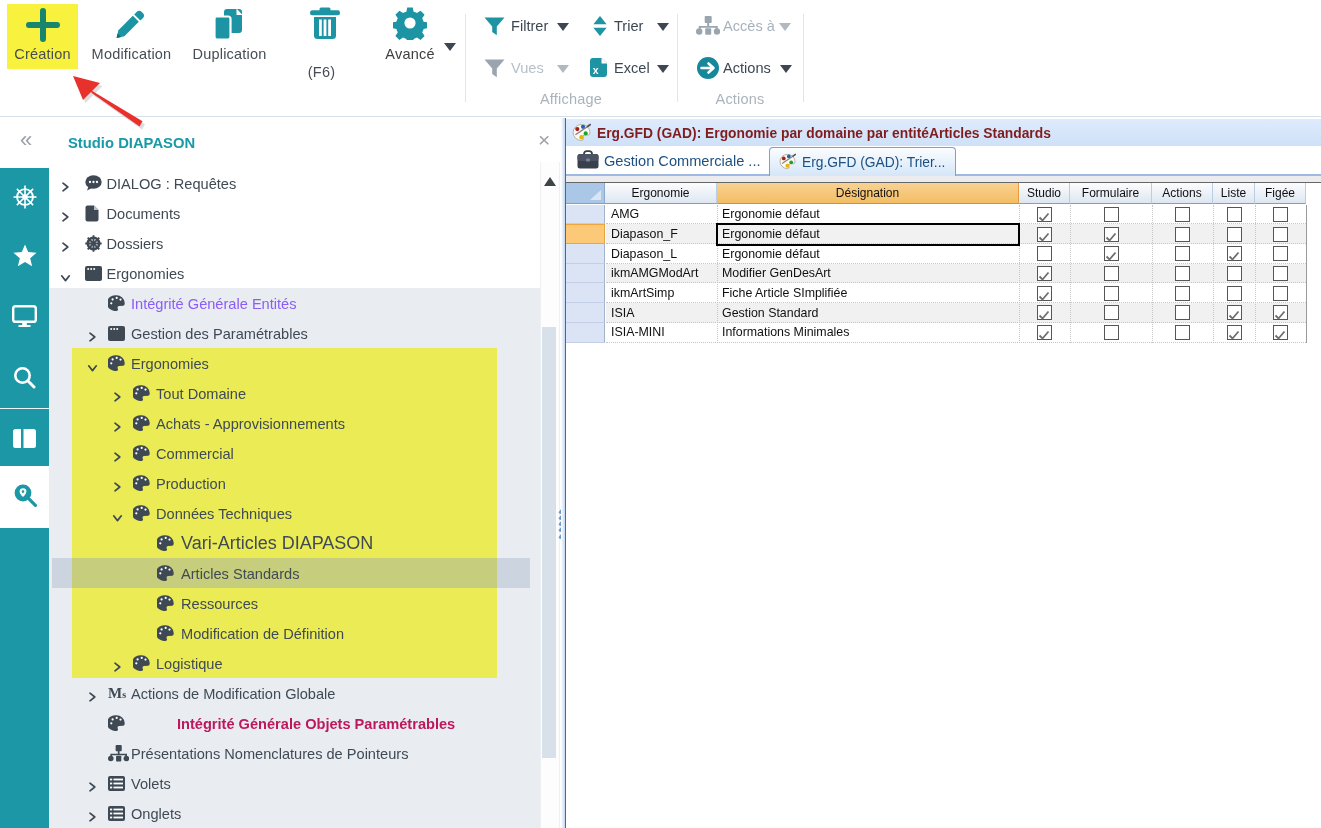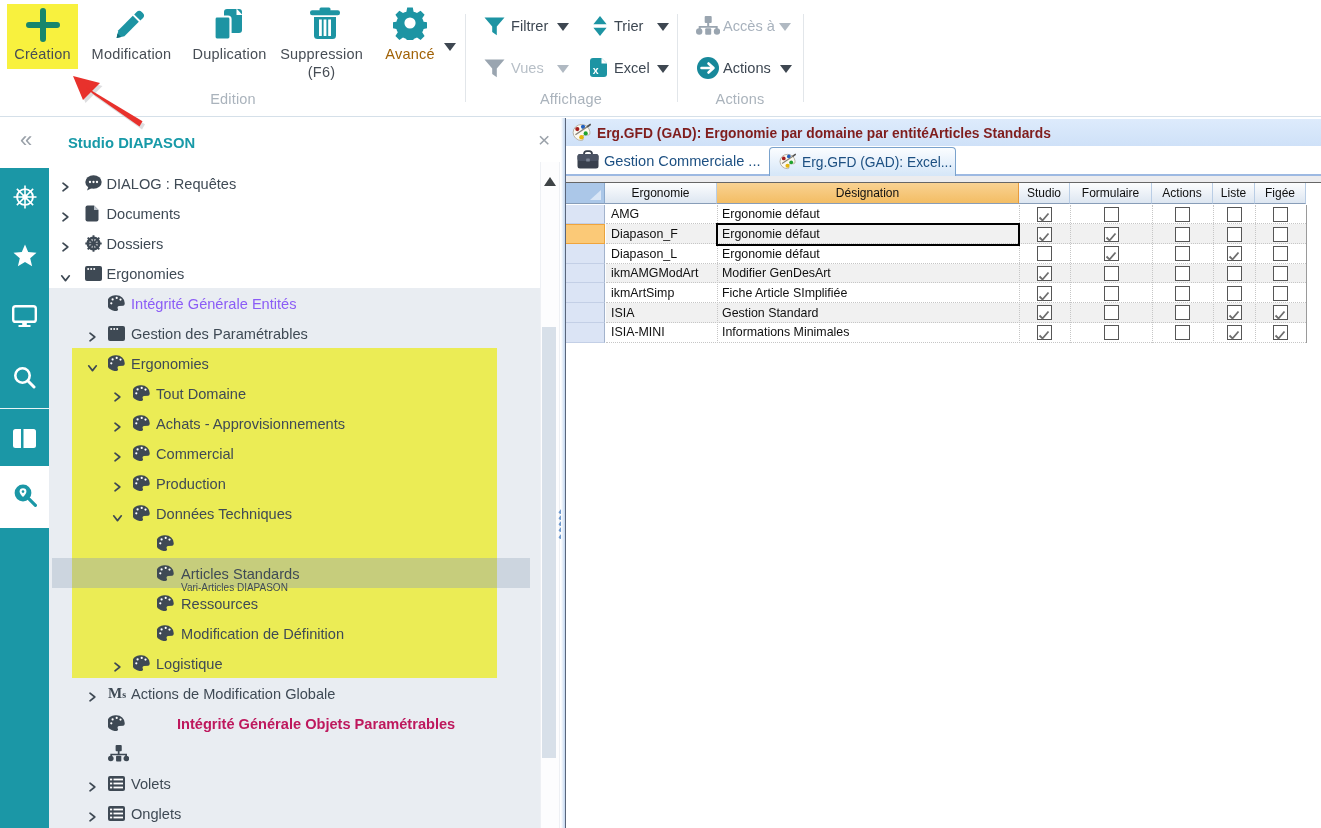--- a/index.html
+++ b/index.html
@@ -37,31 +37,29 @@
     <div class="abs" style="left:308.0px;top:7.0px;width:34px;height:34px;"><svg width="34" height="34" viewBox="0 0 34 34" style="">
         <g fill="#1d94a3">
 <rect x="2" y="3.2" width="30" height="5" rx="2.2"></rect>
 <rect x="11.5" y="0.5" width="11" height="4" rx="1.5"></rect>
 <path d="M6 10 h22 v18.5 q0 3.5-3.5 3.5 h-15 q-3.5 0-3.5-3.5 Z"></path>
 <rect x="11" y="12.5" width="2.8" height="16.5" fill="#fff"></rect>
 <rect x="15.6" y="12.5" width="2.8" height="16.5" fill="#fff"></rect>
 <rect x="20.2" y="12.5" width="2.8" height="16.5" fill="#fff"></rect>
         </g>
       </svg></div>
-    <div class="abs" style="left:171.60000000000002px;top:44px;width:300px;height:20px;display:flex;align-items:center;justify-content:center;color:#474d55;font-size:14.5px;font-weight:normal;letter-spacing:0.2px;white-space:nowrap;">Suppression</div>
     <div class="abs" style="left:171.5px;top:62px;width:300px;height:20px;display:flex;align-items:center;justify-content:center;color:#474d55;font-size:14.5px;font-weight:normal;letter-spacing:0.2px;white-space:nowrap;">(F6)</div>
     <div class="abs" style="left:393.0px;top:6.0px;width:34px;height:34px;"><svg width="34" height="34" viewBox="0 0 34 34" style="">
         <path fill="#1d94a3" d="M14.2 1.5 h5.6 l0.8 4.2 a12 12 0 0 1 3.4 1.4 l3.6-2.4 4 4 -2.4 3.6 a12 12 0 0 1 1.4 3.4 l4.2 0.8 v5.6 l-4.2 0.8 a12 12 0 0 1-1.4 3.4 l2.4 3.6 -4 4 -3.6-2.4 a12 12 0 0 1-3.4 1.4 l-0.8 4.2 h-5.6 l-0.8-4.2 a12 12 0 0 1-3.4-1.4 l-3.6 2.4 -4-4 2.4-3.6 a12 12 0 0 1-1.4-3.4 l-4.2-0.8 v-5.6 l4.2-0.8 a12 12 0 0 1 1.4-3.4 l-2.4-3.6 4-4 3.6 2.4 a12 12 0 0 1 3.4-1.4 Z M17 11.4 a5.6 5.6 0 1 0 0 11.2 a5.6 5.6 0 1 0 0-11.2 Z"></path>
       </svg></div>
-    <div class="abs" style="left:260px;top:44px;width:300px;height:20px;display:flex;align-items:center;justify-content:center;color:#a16207;font-size:14.5px;font-weight:normal;letter-spacing:0.2px;white-space:nowrap;">Avancé</div>
+    <div class="abs" style="left:260px;top:44px;width:300px;height:20px;display:flex;align-items:center;justify-content:center;color:#404040;font-size:14.5px;font-weight:normal;letter-spacing:0.2px;white-space:nowrap;">Avancé</div>
     <div class="abs" style="left:444.0px;top:43.0px;width:0;height:0;border-left:6.0px solid transparent;border-right:6.0px solid transparent;border-top:8px solid #3e4751;"></div>
     <div class="abs" style="left:465px;top:14px;width:1px;height:88px;background:#e2e6ea;"></div>
     <div class="abs" style="left:677px;top:14px;width:1px;height:88px;background:#e2e6ea;"></div>
     <div class="abs" style="left:803px;top:14px;width:1px;height:88px;background:#e2e6ea;"></div>
-    <div class="abs" style="left:83px;top:89px;width:300px;height:20px;display:flex;align-items:center;justify-content:center;color:#aab3bc;font-size:14.5px;font-weight:normal;letter-spacing:0.2px;white-space:nowrap;">Edition</div>
     <div class="abs" style="left:421px;top:89px;width:300px;height:20px;display:flex;align-items:center;justify-content:center;color:#aab3bc;font-size:14.5px;font-weight:normal;letter-spacing:0.2px;white-space:nowrap;">Affichage</div>
     <div class="abs" style="left:590px;top:89px;width:300px;height:20px;display:flex;align-items:center;justify-content:center;color:#aab3bc;font-size:14.5px;font-weight:normal;letter-spacing:0.2px;white-space:nowrap;">Actions</div>
     <div class="abs" style="left:483.5px;top:16.5px;width:21px;height:19px;"><svg width="21" height="19" viewBox="0 0 21 19" style="">
         <path fill="#1d94a3" d="M0.5 0.5 H20.5 L12.8 9.5 V18.2 L8.2 15 V9.5 Z"></path>
       </svg></div>
     <div class="abs" style="left:511px;top:16px;height:20px;display:flex;align-items:center;color:#3d4752;font-size:14.6px;font-weight:normal;white-space:nowrap;">Filtrer</div>
     <div class="abs" style="left:557.0px;top:23.0px;width:0;height:0;border-left:6.0px solid transparent;border-right:6.0px solid transparent;border-top:8px solid #3e4751;"></div>
     <div class="abs" style="left:592.5px;top:16.0px;width:14px;height:20px;"><svg width="14" height="20" viewBox="0 0 14 20" style="">
         <g fill="#1d94a3">
           <path d="M7 0 L13.6 8.2 H0.4 Z"></path>
@@ -272,21 +270,21 @@
         <circle cx="3.3" cy="8.3" r="1.1" fill="#fff"></circle>
       </svg></div>
     <div class="abs" style="left:156px;top:503.5px;height:20px;display:flex;align-items:center;color:#3f4a55;font-size:14.6px;font-weight:normal;white-space:nowrap;">Données Techniques</div>
     <div class="abs" style="left:157px;top:535.0px;width:17px;height:16px;"><svg width="17" height="16" viewBox="0 0 17 16" style="">
         <path fill="#3e4954" d="M8.5 0.3 a8.2 7.9 0 1 0 0 15.6 q2.1 0 1.3-2.1 q-0.9-2.3 1.2-2.7 l4.3-0.4 q1.7-0.4 1.4-2.8 A8.2 7.9 0 0 0 8.5 0.3 Z"></path>
 <circle cx="4.6" cy="4.4" r="1.1" fill="#fff"></circle>
         <circle cx="8.7" cy="2.9" r="1.1" fill="#fff"></circle>
 <circle cx="12.5" cy="4.6" r="1.1" fill="#fff"></circle>
         <circle cx="3.3" cy="8.3" r="1.1" fill="#fff"></circle>
       </svg></div>
-    <div class="abs" style="left:181px;top:533.5px;height:20px;display:flex;align-items:center;color:#3f4a55;font-size:10px;font-weight:normal;white-space:nowrap;margin-top:44px;">Vari-Articles DIAPASON</div>
+    <div class="abs" style="left:181px;top:533.5px;height:20px;display:flex;align-items:center;color:#3f4a55;font-size:18px;font-weight:normal;white-space:nowrap;">Vari-Articles DIAPASON</div>
     <div class="abs" style="left:157px;top:565.0px;width:17px;height:16px;"><svg width="17" height="16" viewBox="0 0 17 16" style="">
         <path fill="#3e4954" d="M8.5 0.3 a8.2 7.9 0 1 0 0 15.6 q2.1 0 1.3-2.1 q-0.9-2.3 1.2-2.7 l4.3-0.4 q1.7-0.4 1.4-2.8 A8.2 7.9 0 0 0 8.5 0.3 Z"></path>
 <circle cx="4.6" cy="4.4" r="1.1" fill="#fff"></circle>
         <circle cx="8.7" cy="2.9" r="1.1" fill="#fff"></circle>
 <circle cx="12.5" cy="4.6" r="1.1" fill="#fff"></circle>
         <circle cx="3.3" cy="8.3" r="1.1" fill="#fff"></circle>
       </svg></div>
     <div class="abs" style="left:181px;top:563.5px;height:20px;display:flex;align-items:center;color:#3f4a55;font-size:14.6px;font-weight:normal;white-space:nowrap;">Articles Standards</div>
     <div class="abs" style="left:157px;top:595.0px;width:17px;height:16px;"><svg width="17" height="16" viewBox="0 0 17 16" style="">
         <path fill="#3e4954" d="M8.5 0.3 a8.2 7.9 0 1 0 0 15.6 q2.1 0 1.3-2.1 q-0.9-2.3 1.2-2.7 l4.3-0.4 q1.7-0.4 1.4-2.8 A8.2 7.9 0 0 0 8.5 0.3 Z"></path>
@@ -330,20 +328,21 @@
     <div class="abs" style="left:131px;top:713.5px;height:20px;display:flex;align-items:center;color:#be185d;font-size:14.6px;font-weight:bold;white-space:nowrap;margin-left:46px;">Intégrité Générale Objets Paramétrables</div>
     <div class="abs" style="left:108px;top:744.5px;width:21px;height:17px;"><svg width="21" height="17" viewBox="0 0 21 17" style="">
         <g fill="#3e4954" transform="scale(0.875)">
 <rect x="8.7" y="0" width="7" height="7" rx="1"></rect>
 <rect x="9.2" y="12.2" width="6" height="6.6" rx="1"></rect>
 <circle cx="3.2" cy="15.5" r="3.2"></circle>
 <circle cx="21" cy="15.5" r="3.2"></circle>
 <path d="M11.2 6 h2 v4 h8.5 v3 h-2 v-1.2 h-15 v1.2 h-2 v-3 h8.5 Z"></path>
         </g>
       </svg></div>
+    <div class="abs" style="left:131px;top:743.5px;height:20px;display:flex;align-items:center;color:#3f4a55;font-size:14.6px;font-weight:normal;white-space:nowrap;">Présentations Nomenclatures de Pointeurs</div>
     <div class="abs" style="left:87px;top:778px;"><svg width="10" height="10" viewBox="0 0 10 10" style="">
         <path d="M3 1.2 L7.8 5 L3 8.8" stroke="#3e4954" stroke-width="1.7" fill="none" stroke-linecap="round" stroke-linejoin="round"></path>
       </svg></div>
     <div class="abs" style="left:108px;top:775.5px;width:17px;height:15px;"><svg width="17" height="15" viewBox="0 0 17 15" style="">
         <rect x="0" y="0" width="17" height="15" rx="2" fill="#3e4954"></rect>
 <rect x="2" y="2.6" width="2.2" height="1.8" fill="#fff"></rect>
         <rect x="5.5" y="2.6" width="9.5" height="1.8" fill="#fff"></rect>
 <rect x="2" y="6.6" width="2.2" height="1.8" fill="#fff"></rect>
         <rect x="5.5" y="6.6" width="9.5" height="1.8" fill="#fff"></rect>
 <rect x="2" y="10.6" width="2.2" height="1.8" fill="#fff"></rect>
@@ -397,21 +396,21 @@
     <div class="abs" style="left:769px;top:147px;width:187px;height:29px;border:1px solid #7aa2cc;border-bottom:none;border-radius:4px 4px 0 0;background:linear-gradient(#fbfdff,#d5e6f8);"></div>
     <div class="abs" style="left:779px;top:153px;width:17px;height:17px;"><svg width="17" height="17" viewBox="0 0 17 17" style="">
         <path fill="#fbf9f1" stroke="#a9a291" stroke-width="0.8" d="M8.5 1.36 a7.48 7.14 0 1 0 0 14.28 q2.21 0 1.1900000000000002-2.21 q-0.8500000000000001-2.3800000000000003 1.36-2.72 l3.74-0.02 q1.7000000000000002-0.03 1.1900000000000002-2.89 A7.48 7.14 0 0 0 8.5 1.36 Z"></path>
 <circle cx="4.760000000000001" cy="5.44" r="1.87" fill="#a41e1e"></circle>
 <circle cx="9.86" cy="3.4000000000000004" r="1.87" fill="#2060c0"></circle>
 <circle cx="12.24" cy="9.350000000000001" r="1.87" fill="#1fa32e"></circle>
 <circle cx="8.5" cy="12.75" r="2.04" fill="#e5b50c"></circle>
 <line x1="3.06" y1="10.54" x2="16.15" y2="1.7000000000000002" stroke="#8a8578" stroke-width="1.1900000000000002"></line>
 <line x1="13.600000000000001" y1="3.4000000000000004" x2="16.83" y2="1.02" stroke="#555" stroke-width="1.53"></line>
       </svg></div>
-    <div class="abs" style="left:802px;top:152px;height:20px;display:flex;align-items:center;color:#1d5082;font-size:13.8px;font-weight:normal;white-space:nowrap;">Erg.GFD (GAD): Excel...</div>
+    <div class="abs" style="left:802px;top:152px;height:20px;display:flex;align-items:center;color:#1d5082;font-size:13.8px;font-weight:normal;white-space:nowrap;">Erg.GFD (GAD): Trier...</div>
     <div class="abs" style="left:566.3px;top:181.5px;width:754.7px;height:1.7px;background:#666;"></div>
     <div class="abs" style="left:566.3px;top:183.2px;width:38.700000000000045px;height:20.80000000000001px;background:#abc7e8;border-right:1px solid #8ba9cc;border-bottom:1px solid #889db8;"></div>
     <div class="abs" style="left:590px;top:190px;width:0;height:0;border-left:11px solid transparent;border-bottom:10px solid #d9e6f6;"></div>
     <div class="abs ctr" style="left:605px;top:183.2px;width:112px;height:20.80000000000001px;background:linear-gradient(#fcfdfe,#dde6f1);border-right:1px solid #b9cde5;border-bottom:1px solid #889db8;font-size:12px;color:#101010;">Ergonomie</div>
     <div class="abs ctr" style="left:717px;top:183.2px;width:302px;height:20.80000000000001px;background:linear-gradient(#f9d292,#f3bd64);border-right:1px solid #e89b3c;border-bottom:1px solid #889db8;font-size:12px;color:#101010;">Désignation</div>
     <div class="abs ctr" style="left:1019px;top:183.2px;width:51px;height:20.80000000000001px;background:linear-gradient(#fcfdfe,#dde6f1);border-right:1px solid #b9cde5;border-bottom:1px solid #889db8;font-size:12px;color:#101010;">Studio</div>
     <div class="abs ctr" style="left:1070px;top:183.2px;width:82px;height:20.80000000000001px;background:linear-gradient(#fcfdfe,#dde6f1);border-right:1px solid #b9cde5;border-bottom:1px solid #889db8;font-size:12px;color:#101010;">Formulaire</div>
     <div class="abs ctr" style="left:1152px;top:183.2px;width:61px;height:20.80000000000001px;background:linear-gradient(#fcfdfe,#dde6f1);border-right:1px solid #b9cde5;border-bottom:1px solid #889db8;font-size:12px;color:#101010;">Actions</div>
     <div class="abs ctr" style="left:1213px;top:183.2px;width:42px;height:20.80000000000001px;background:linear-gradient(#fcfdfe,#dde6f1);border-right:1px solid #b9cde5;border-bottom:1px solid #889db8;font-size:12px;color:#101010;">Liste</div>
     <div class="abs ctr" style="left:1255px;top:183.2px;width:51px;height:20.80000000000001px;background:linear-gradient(#fcfdfe,#dde6f1);border-right:1px solid #b9cde5;border-bottom:1px solid #889db8;font-size:12px;color:#101010;">Figée</div>

